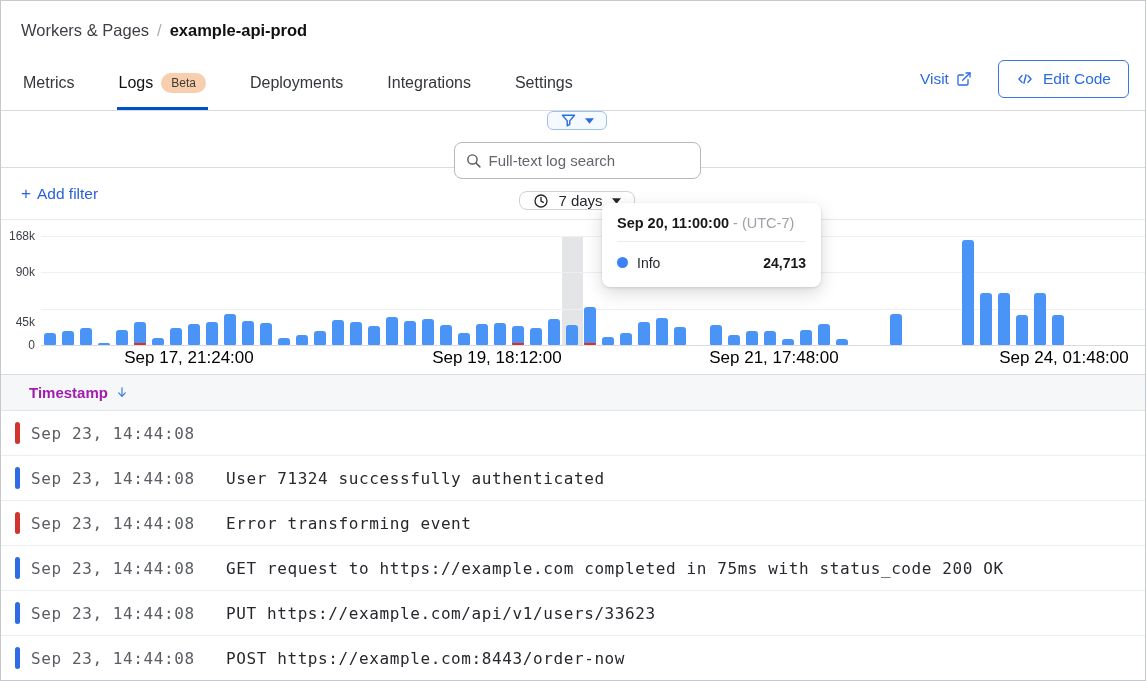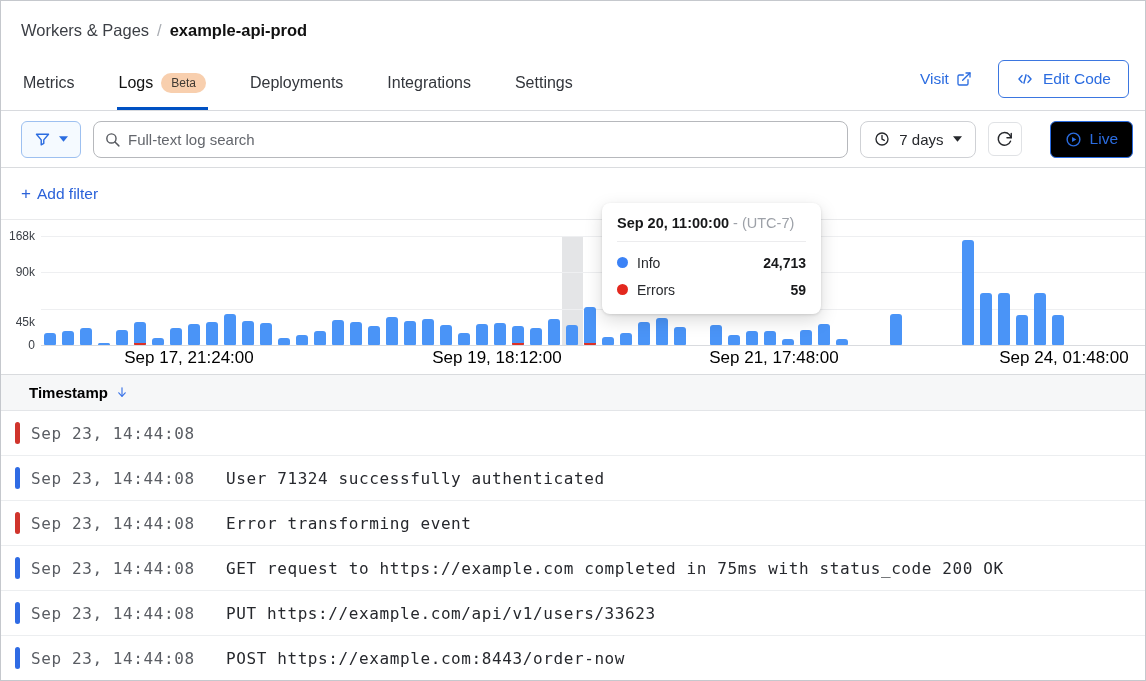--- a/index.html
+++ b/index.html
@@ -21,21 +21,21 @@
   .tab.active { color:#111; border-bottom-color:#0051c3; }
   .badge { background:#f8cfae; color:#3f3a33; font-size:12px; padding:3px 10px; border-radius:10px; }
   .hdr-actions { margin-left:auto; display:flex; align-items:center; gap:26px; padding-bottom:12px; }
   .visit { display:flex; align-items:center; gap:7px; color:#2b6ce0; font-size:15.5px; cursor:pointer; }
   .btn-editcode { display:flex; align-items:center; gap:9px; height:38px; padding:0 17px;
                   background:#fff; border:1px solid #3b76e0; border-radius:6px;
                   color:#2b6ce0; font-size:15.5px; cursor:pointer; }
 
   
   .toolbar { display:flex; align-items:center; height:57px; padding:0 12px 0 20px; gap:12px;
-             border-bottom:1px solid #dadcdf; background:#fff; }
+             border-bottom:1px solid #dadcdf; background:#fff;flex-direction:column; }
   .btn-filter { display:flex; align-items:center; justify-content:center; gap:8px; width:60px; height:37px;
                 background:#f5faff; border:1px solid #9dc0f0; border-radius:6px; cursor:pointer; }
   .searchbox { flex:1; position:relative; }
   .searchbox svg { position:absolute; left:11px; top:10px; }
   .searchbox input { width:100%; height:37px; border:1px solid #b6b8bc; border-radius:8px;
                      padding:0 12px 0 34px; font-size:15px; color:#222; font-family:"Liberation Sans",sans-serif; }
   .searchbox input::placeholder { color:#63666c; }
   .btn-range { display:flex; align-items:center; gap:9px; height:37px; padding:0 13px;
                background:#fff; border:1px solid #cfd1d5; border-radius:8px; font-size:15px; color:#26282c; cursor:pointer; }
   .btn-refresh { display:flex; align-items:center; justify-content:center; width:34px; height:34px;
@@ -68,21 +68,21 @@
   .tt-tz { color:#9da1a8; }
   .tt-row { display:flex; align-items:center; gap:9px; height:27px; font-size:14px; }
   .tt-rows { padding-top:7px; }
   .tt-dot { width:11px; height:11px; border-radius:50%; flex:none; }
   .tt-label { flex:1; color:#26282c; }
   .tt-val { font-weight:700; color:#17181a; }
 
   
   .tbl-head { display:flex; align-items:center; height:37px; background:#f6f7f8;
               border-top:1px solid #d9dbde; border-bottom:1px solid #e3e5e8;
-              font-size:15px; font-weight:700; color:#000000;justify-content:space-between; }
+              font-size:15px; font-weight:700; color:#a21caf;justify-content:space-between; }
   .col-time { width:225px; padding-left:28px; display:flex; align-items:center; gap:7px; flex:none; }
   .col-msg { flex:1; }
   .log-row { position:relative; display:flex; align-items:center; height:45px;
              border-bottom:1px solid #eceef0; background:#fff; cursor:pointer; }
   .log-row .indicator { position:absolute; left:14px; top:11px; width:5px; height:22px; border-radius:3px; }
   .indicator.level-error { background:#d0342c; }
   .indicator.level-info  { background:#2f6be4; }
   .log-row .col-time { padding-left:30px; font-family:"DejaVu Sans Mono", monospace;
                        font-size:16px; letter-spacing:.6px; color:#5a5d63; }
   .log-row .col-msg { font-family:"DejaVu Sans Mono", monospace; font-size:16px; letter-spacing:.6px;
@@ -263,25 +263,20 @@
   <div class="tooltip">
     <div class="tt-head">
       <span class="tt-date">Sep 20, 11:00:00</span><span class="tt-tz"> - (UTC-7)</span>
     </div>
     <div class="tt-rows" id="tooltip-rows">
         <div class="tt-row">
           <div class="tt-dot" style="background: rgb(59, 130, 246);"></div>
           <div class="tt-label">Info</div>
           <div class="tt-val">24,713</div>
         </div>
-        <div class="tt-row">
-          <div class="tt-dot" style="background: rgb(227, 40, 30);"></div>
-          <div class="tt-label">Errors</div>
-          <div class="tt-val">59</div>
-        </div>
       </div>
   </div>
 
   <div>
     <div class="tbl-head">
       <div class="col-time">
         <span>Timestamp</span>
         <svg width="14" height="15" viewBox="0 0 24 24" fill="none" stroke="#3b74e8" stroke-width="2" stroke-linecap="round" stroke-linejoin="round">
             <line x1="12" y1="4" x2="12" y2="18"></line>
             <polyline points="6.5 12.5 12 18.5 17.5 12.5"></polyline>

